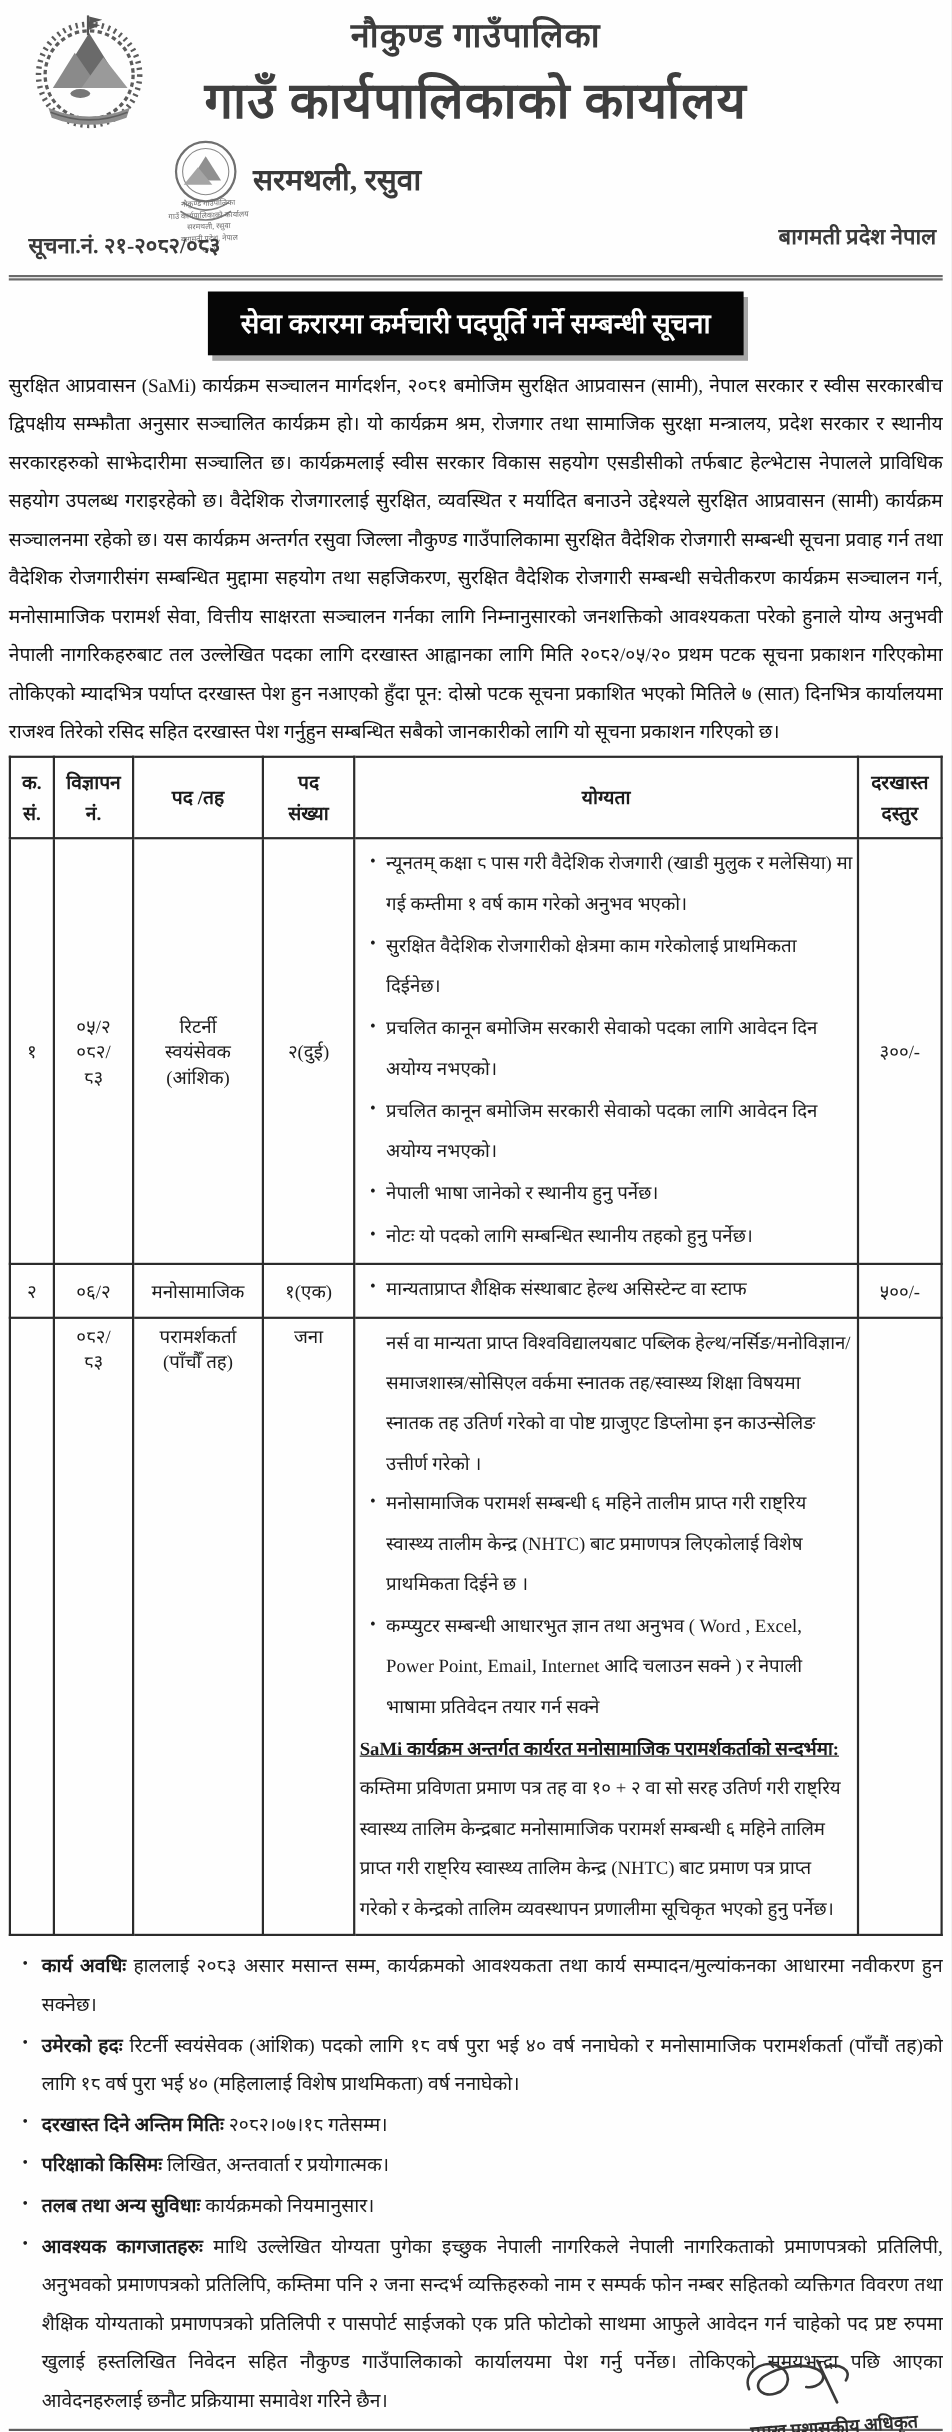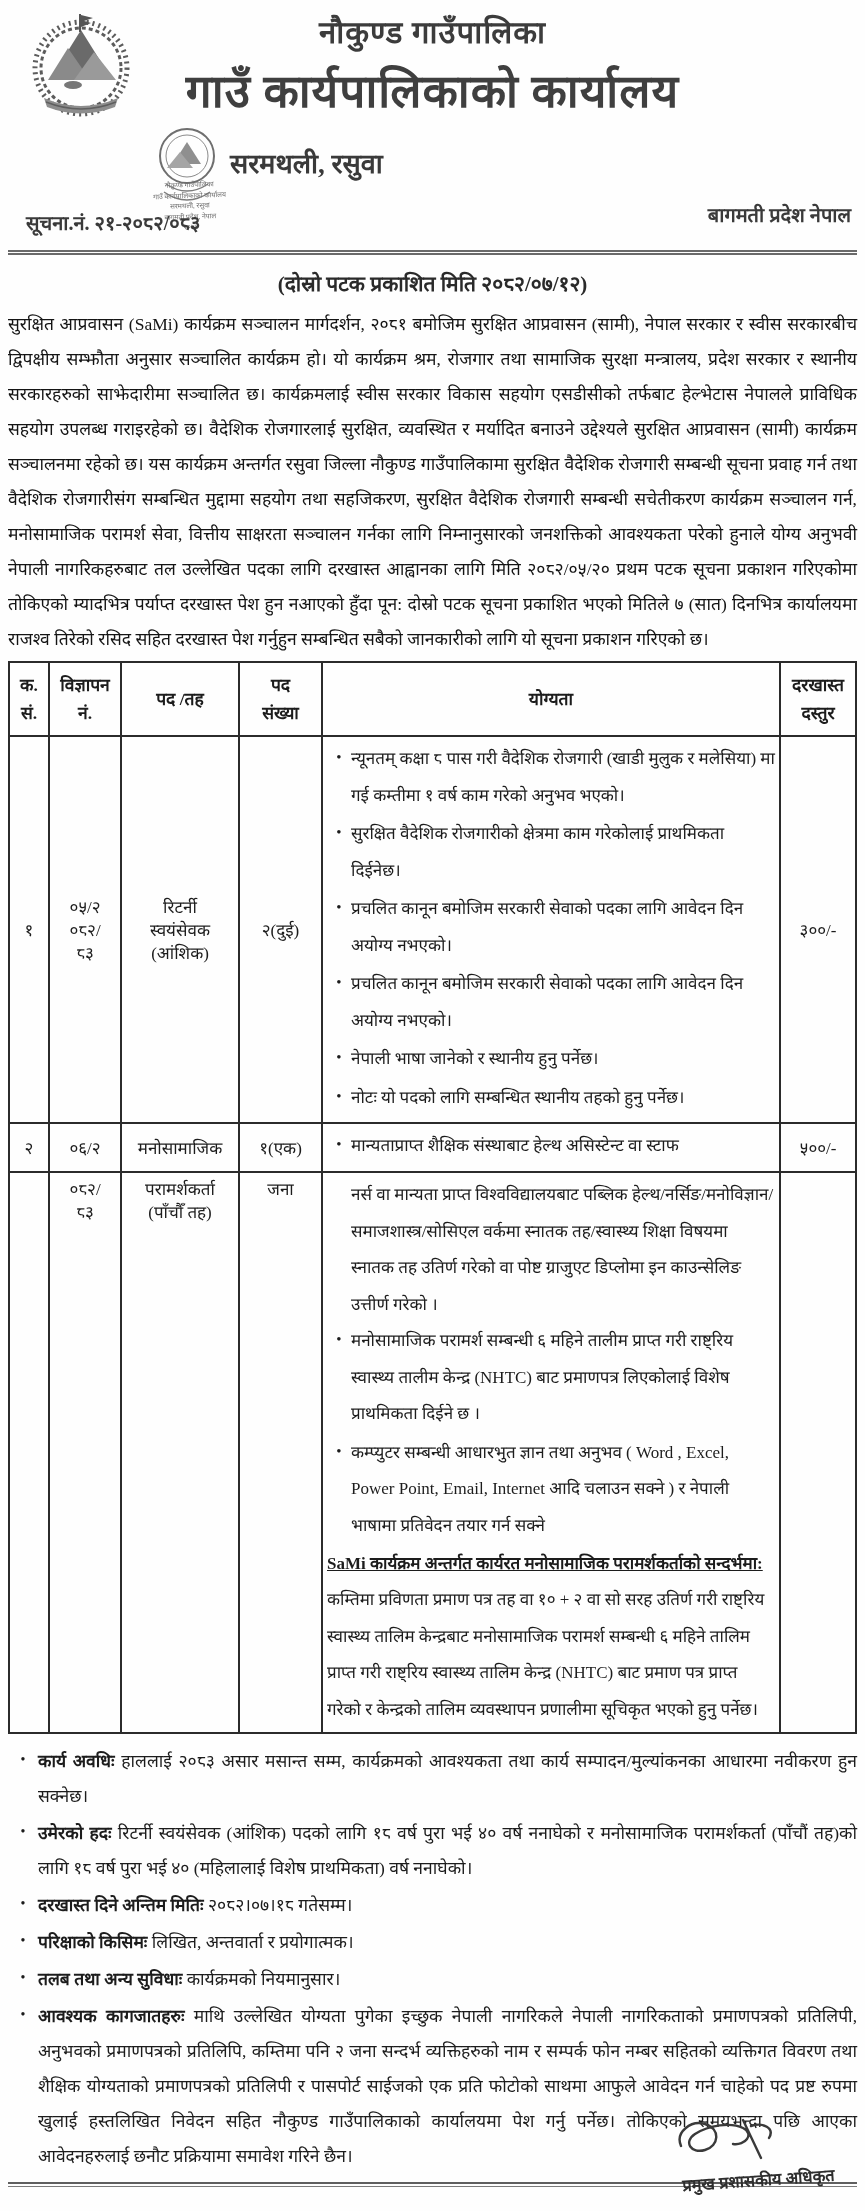--- a/index.html
+++ b/index.html
@@ -98,21 +98,21 @@
 सरमथली, रसुवा
 बागमती प्रदेश, नेपाल
 २०७४</div>
     <div class="addr">सरमथली, रसुवा</div>
     <div class="notice-no">सूचना.नं. २१-२०८२/०८३</div>
     <div class="province">बागमती प्रदेश नेपाल</div>
   </div>
 
   <div class="dbl-rule"></div>
 
-  <div class="pubdate">(दोस्रो पटक प्रकाशित मिति २०८२/०७/१२)</div>
+  <div class="banner">सेवा करारमा कर्मचारी पदपूर्ति गर्ने सम्बन्धी सूचना</div>
 
   <p class="intro">सुरक्षित आप्रवासन (SaMi) कार्यक्रम सञ्चालन मार्गदर्शन, २०८१ बमोजिम सुरक्षित आप्रवासन (सामी), नेपाल सरकार र स्वीस सरकारबीच द्विपक्षीय सम्झौता अनुसार सञ्चालित कार्यक्रम हो। यो कार्यक्रम श्रम, रोजगार तथा सामाजिक सुरक्षा मन्त्रालय, प्रदेश सरकार र स्थानीय सरकारहरुको साझेदारीमा सञ्चालित छ।  कार्यक्रमलाई स्वीस सरकार विकास सहयोग एसडीसीको तर्फबाट हेल्भेटास नेपालले प्राविधिक सहयोग उपलब्ध गराइरहेको छ।  वैदेशिक रोजगारलाई सुरक्षित, व्यवस्थित र मर्यादित बनाउने उद्देश्यले सुरक्षित आप्रवासन (सामी) कार्यक्रम सञ्चालनमा रहेको छ।  यस कार्यक्रम अन्तर्गत रसुवा जिल्ला नौकुण्ड गाउँपालिकामा सुरक्षित वैदेशिक रोजगारी सम्बन्धी सूचना प्रवाह गर्न तथा वैदेशिक रोजगारीसंग सम्बन्धित मुद्दामा सहयोग तथा सहजिकरण, सुरक्षित वैदेशिक रोजगारी सम्बन्धी सचेतीकरण कार्यक्रम सञ्चालन गर्न, मनोसामाजिक परामर्श सेवा, वित्तीय साक्षरता सञ्चालन गर्नका लागि निम्नानुसारको जनशक्तिको आवश्यकता परेको हुनाले योग्य अनुभवी नेपाली नागरिकहरुबाट तल उल्लेखित पदका लागि दरखास्त आह्वानका लागि मिति २०८२/०५/२० प्रथम पटक सूचना प्रकाशन गरिएकोमा तोकिएको म्यादभित्र पर्याप्त दरखास्त पेश हुन नआएको हुँदा पून: दोस्रो पटक सूचना प्रकाशित भएको मितिले ७ (सात) दिनभित्र कार्यालयमा राजश्व तिरेको रसिद सहित दरखास्त पेश गर्नुहुन सम्बन्धित सबैको जानकारीको लागि यो सूचना प्रकाशन गरिएको छ।</p>
 
 
   <table class="vac">
     <tbody>
         <tr>
       <th class="c1 pre">क.
 सं.</th>
       <th class="c2 pre">विज्ञापन

